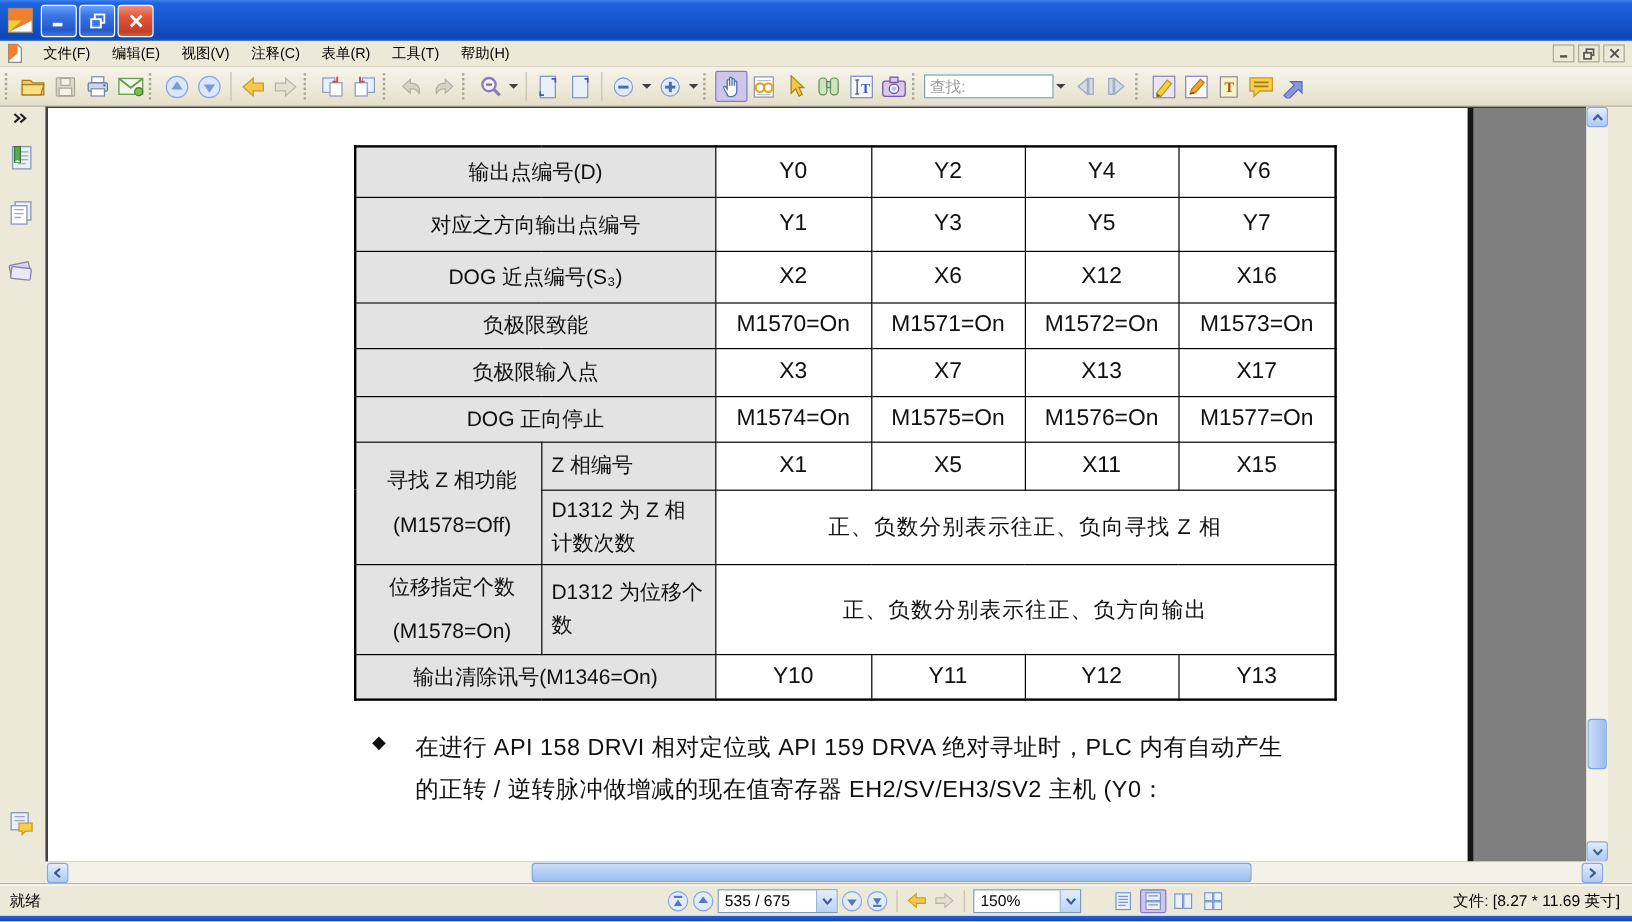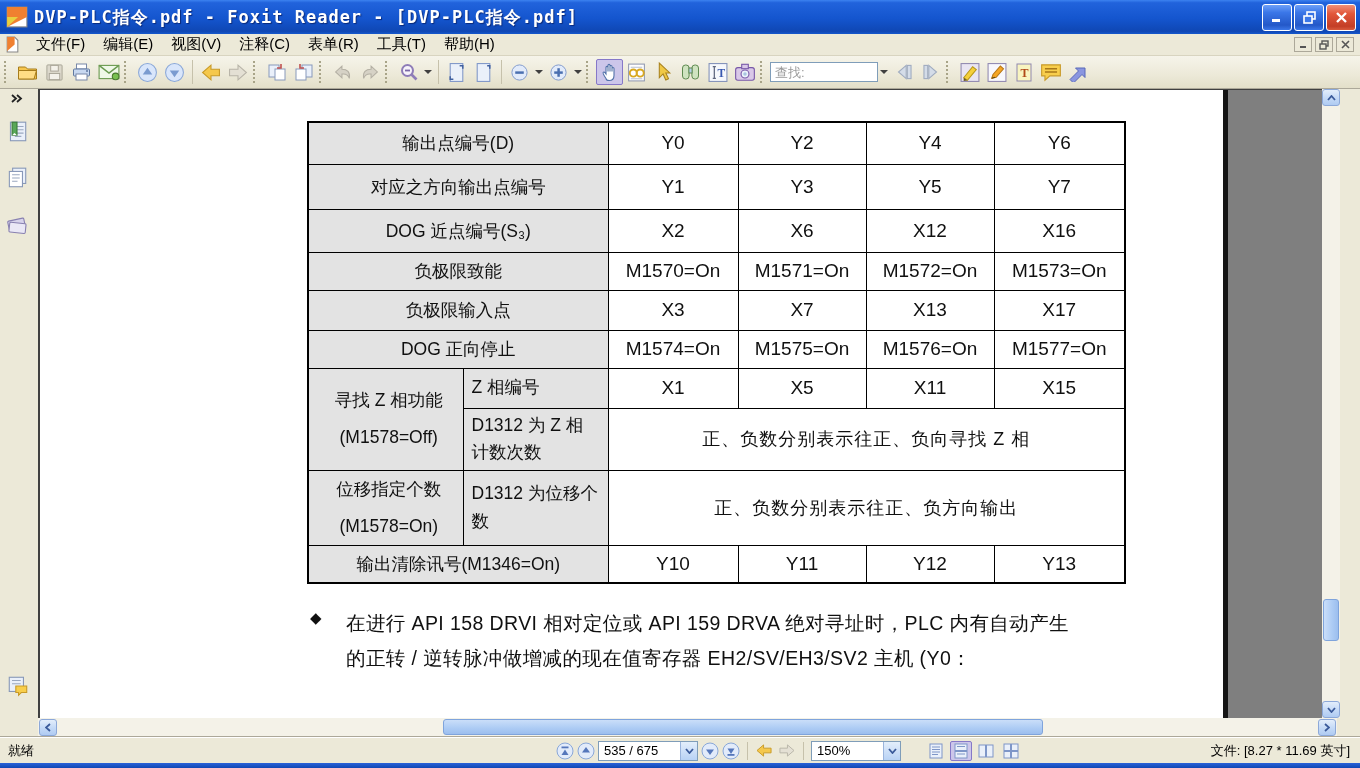--- a/index.html
+++ b/index.html
@@ -13,21 +13,21 @@
   .title-text { color:#fff; font-family:"DejaVu Sans Mono",monospace; font-weight:bold; font-size:17px; letter-spacing:1px;
     text-shadow:1px 1px 1px #0a2a7a; white-space:nowrap; flex:1; }
   .winbtns { display:flex; gap:2px; }
   .winbtn { width:30px; height:27px; border-radius:3px; border:1px solid #fff; display:flex; align-items:center; justify-content:center;
     background:linear-gradient(180deg,#6CA0F8 0%,#3B77E8 30%,#2458C8 80%,#3B77E8 100%); }
   .winbtn.close { background:linear-gradient(180deg,#F09078 0%,#E2573A 35%,#C33E26 85%,#D85A3C 100%); }
 
   
   .menubar { height:22px; display:flex; align-items:center; padding:0 2px; flex-shrink:0; border-bottom:1px solid #d8d4c0; }
   .menubar .doc-icon { width:17px; height:17px; margin:0 6px 0 2px; }
-  .menu-item { font-size:15px; color:#000; padding:2px 9px; white-space:nowrap; }
+  .menu-item { font-size:12px; color:#000; padding:2px 9px; white-space:nowrap; }
   .menu-spacer { flex:1; }
   .mini-btns { display:flex; gap:3px; margin-right:4px; }
   .mini-btn { width:18px; height:15px; background:#ECE9D8; border:1px solid #ACA899; display:flex; align-items:center; justify-content:center; }
 
   
   .toolbar { height:33px; display:flex; align-items:center; padding:0 2px; flex-shrink:0;
     background:linear-gradient(180deg,#F6F4EA 0%,#ECE9D8 60%,#E3DFC9 100%); border-bottom:1px solid #ACA899; }
   .handle { width:7px; height:22px; border-left:2px dotted #A8A488; margin:0 3px 0 2px; }
   .sep { width:1px; height:24px; background:#C6C1AB; margin:0 4px; }
   .tbtn { width:27px; height:26px; border-radius:2px; display:flex; align-items:center; justify-content:center; flex-shrink:0; }
@@ -41,21 +41,21 @@
   .content { flex:1; display:flex; min-height:0; }
   .sidebar { width:38px; background:#ECE9D8; display:flex; flex-direction:column; align-items:flex-start; padding:2px 0 0 2px; position:relative; }
   .sb-expand { width:26px; height:15px; display:flex; align-items:center; justify-content:center; margin:0 0 8px 2px; }
   .sb-btn { width:28px; height:28px; display:flex; align-items:center; justify-content:center; margin:4px 0 14px 1px; }
   .sb-comments { position:absolute; bottom:4px; left:3px; }
 
   .viewport { flex:1; background:#7F7F7F; border-left:2px solid #404040; border-top:1px solid #404040; position:relative; overflow:hidden; }
   .page { position:absolute; left:0; top:0; width:1188px; height:100%; background:#fff; border-right:5px solid #151515; }
 
   
-  .doc-table { position:absolute; left:267px; top:31px; border-collapse:collapse; table-layout:fixed; }
+  .doc-table { position:absolute; left:255px; top:31px; border-collapse:collapse; table-layout:fixed; }
   .doc-table td { border:1px solid #000; text-align:center; font-size:19px; color:#101010; padding:0 4px; overflow:hidden; }
   .doc-table { border:2px solid #000; }
   .doc-table td.h { background:#E3E3E3; font-size:17.5px; }
   .doc-table td.hl { text-align:center; padding-left:10px; line-height:2.1; }
   .doc-table td.sub { text-align:left; padding:3px 8px; line-height:1.55; }
   .doc-table td.merged { font-size:18px; letter-spacing:1px; }
 
   
   .note { position:absolute; left:270px; top:516px; width:860px; font-size:19.5px; color:#101010; }
   .note-row { display:flex; }
@@ -99,21 +99,20 @@
 <body>
 
 <div class="window">
 
   <div class="titlebar">
     <svg class="app-icon" viewBox="0 0 20 20">
         <rect x="1" y="1" width="18" height="18" fill="#fff" stroke="#888"></rect>
         <path d="M1 1h18v9L1 19z" fill="#F08030"></path>
         <path d="M1 10h10L1 19z" fill="#E8D040"></path>
       </svg>
-    <div class="title-text">DVP-PLC指令.pdf - Foxit Reader - [DVP-PLC指令.pdf]</div>
     <div class="winbtns">
       <div class="winbtn">
           <svg width="12" height="12" viewBox="0 0 12 12">
             <rect x="1" y="8" width="8" height="3" fill="#fff"></rect>
           </svg>
         </div>
       <div class="winbtn">
           <svg width="13" height="13" viewBox="0 0 13 13">
             <rect x="4" y="1" width="8" height="7" fill="none" stroke="#fff" stroke-width="1.6"></rect>
             <rect x="1" y="5" width="8" height="7" fill="#3B77E8" stroke="#fff" stroke-width="1.6"></rect>

